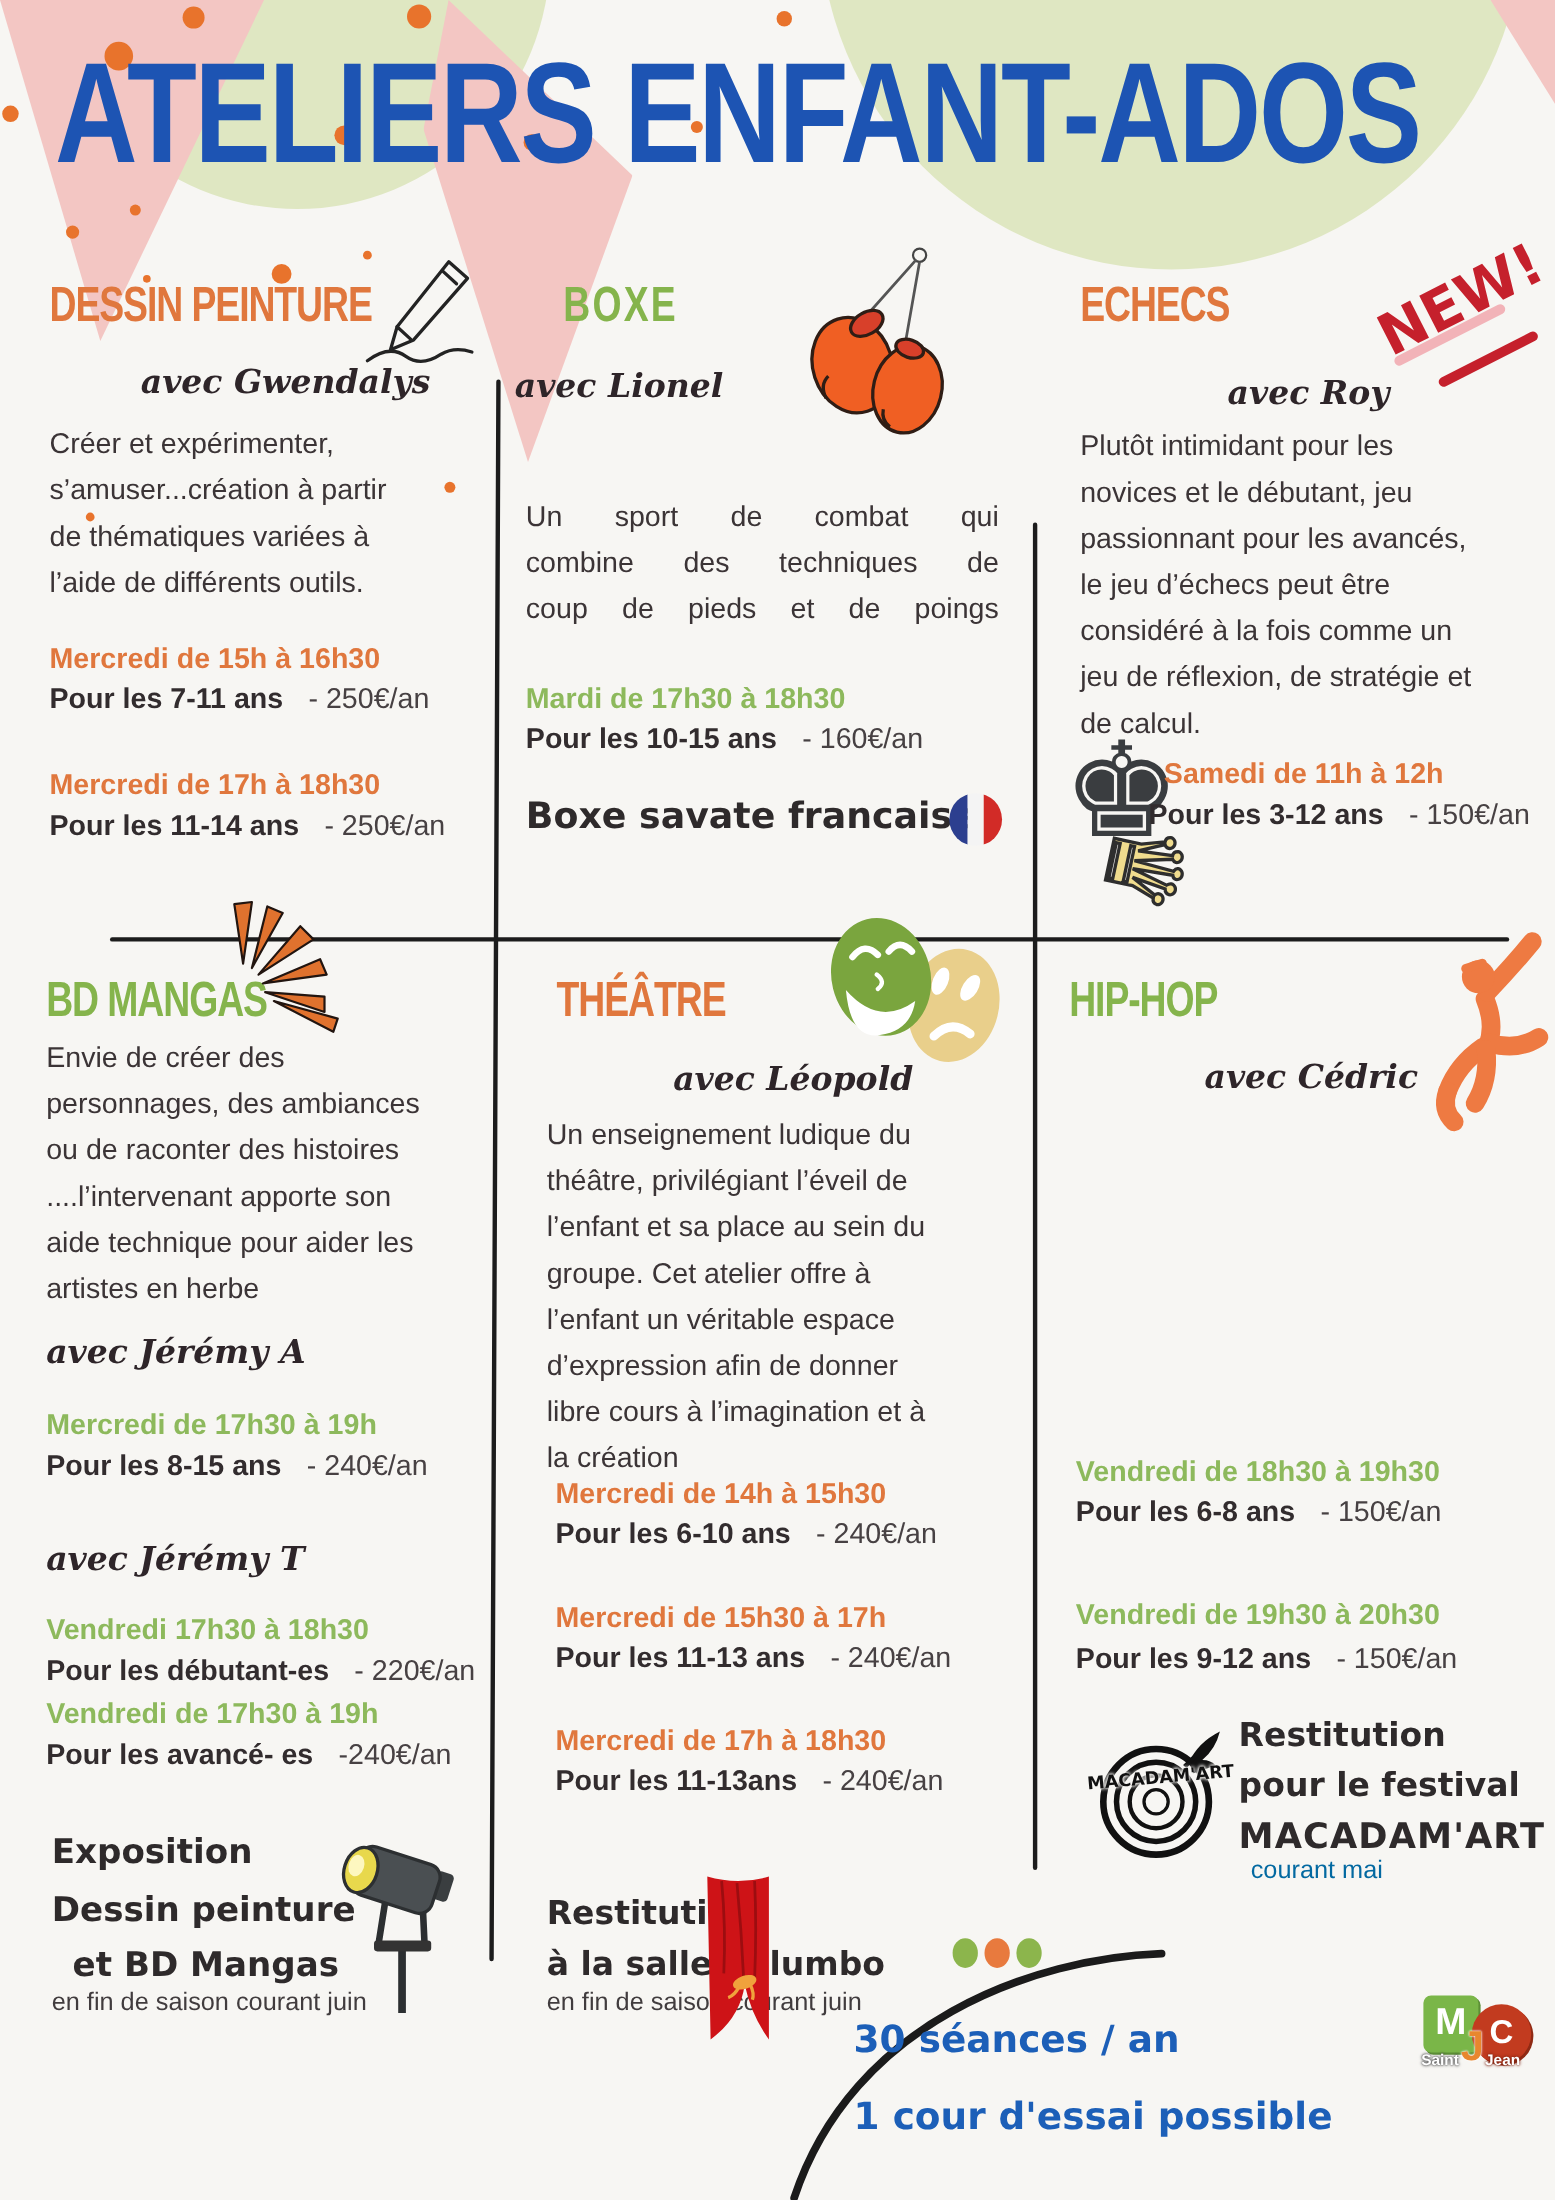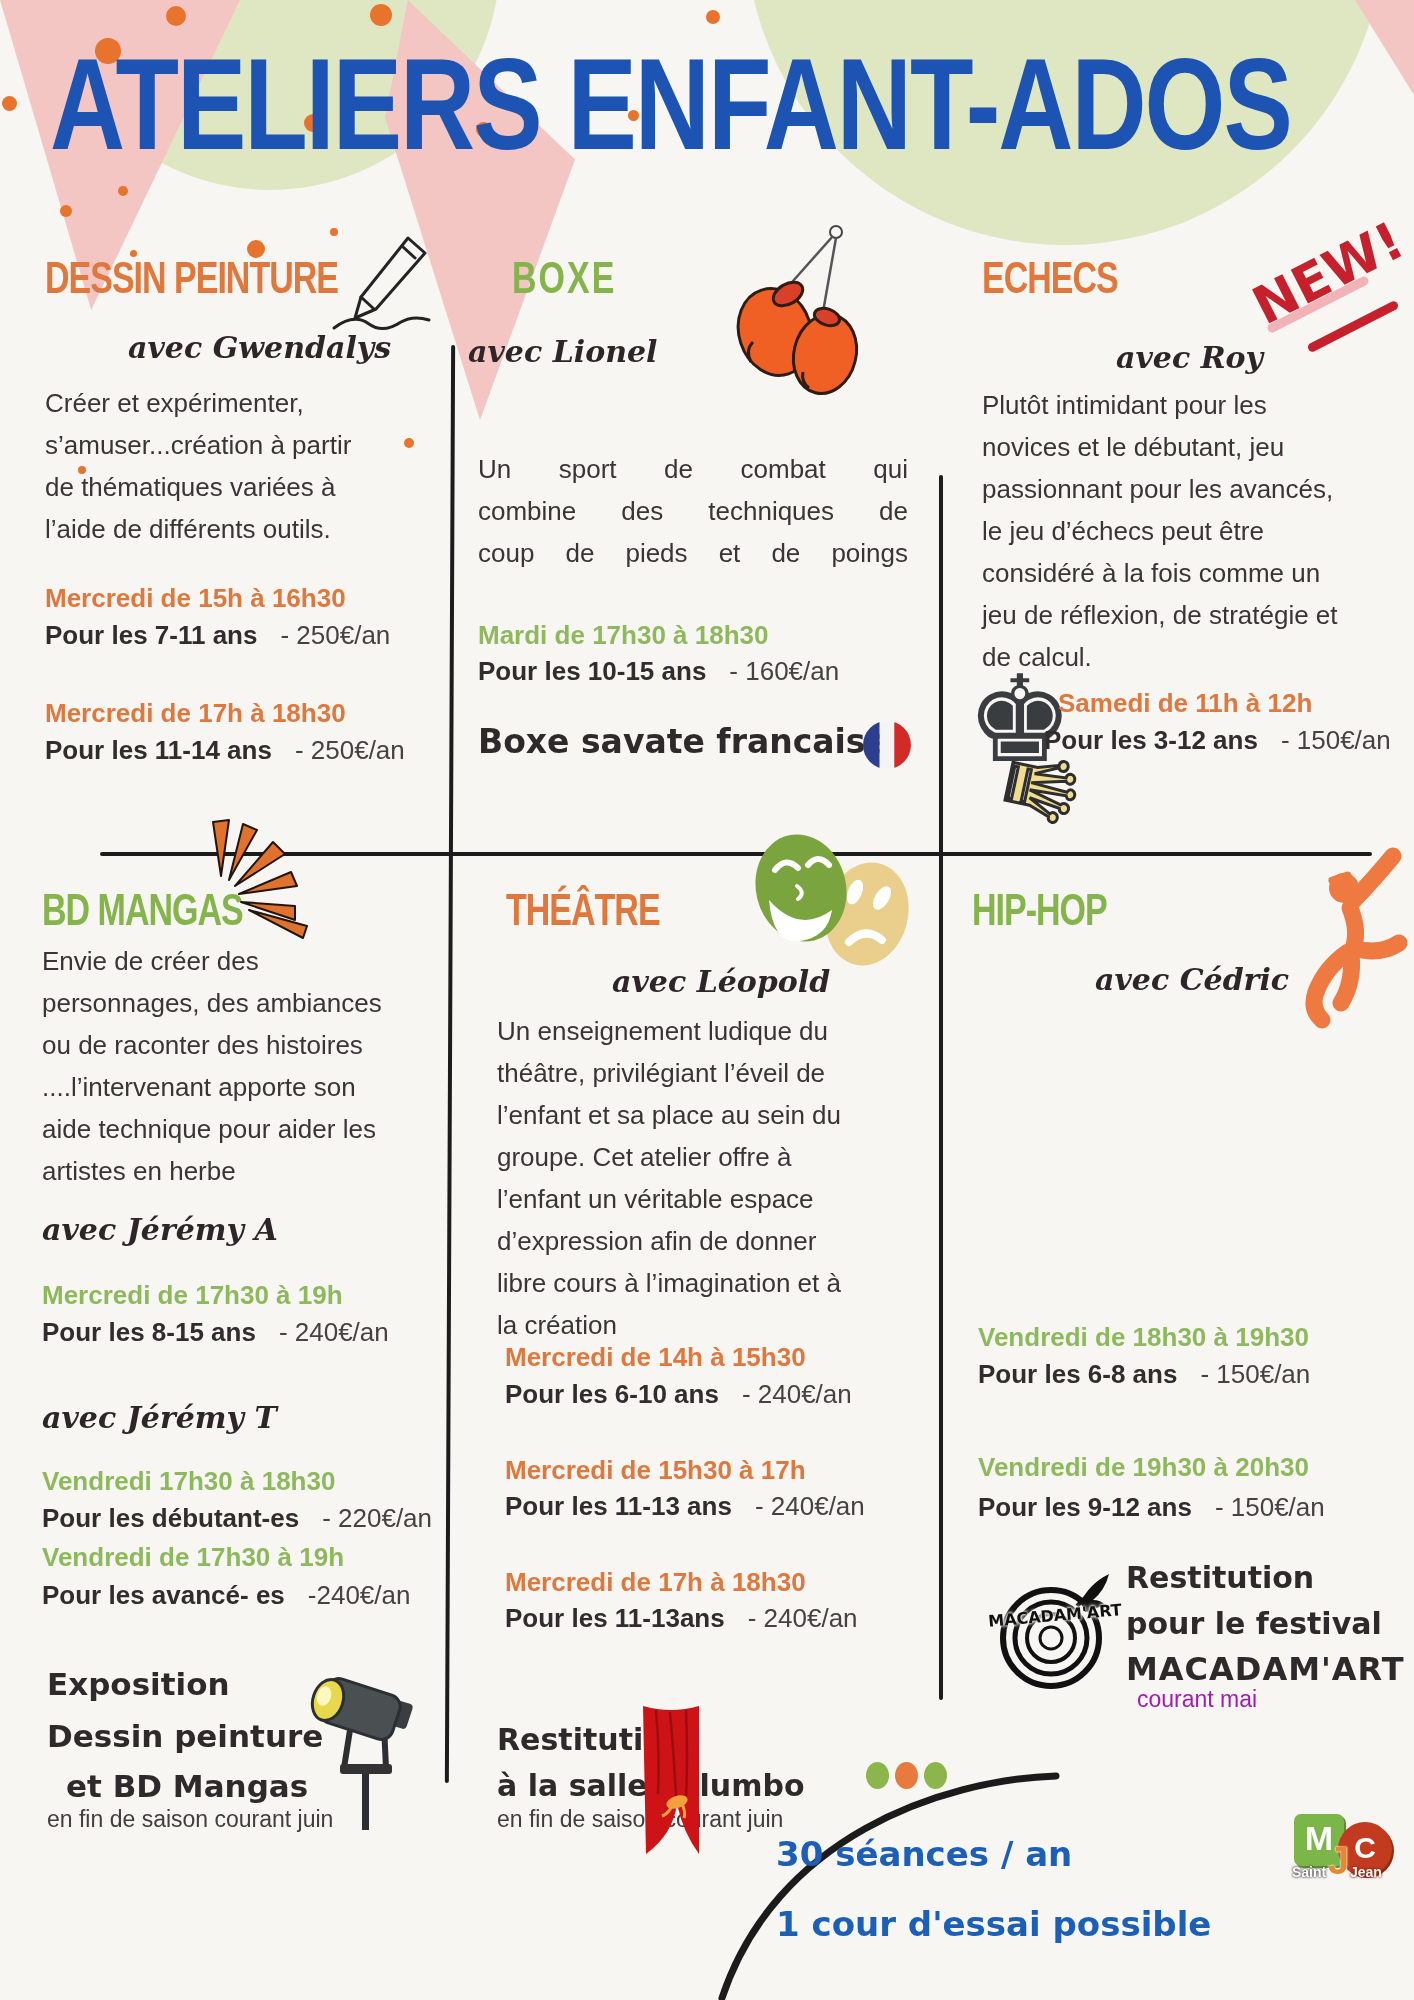--- a/index.html
+++ b/index.html
@@ -261,21 +261,21 @@
     <circle cx="58" cy="70" r="36" fill="none" stroke="#111" stroke-width="5"></circle>
     <circle cx="58" cy="70" r="24" fill="none" stroke="#111" stroke-width="4"></circle>
     <circle cx="58" cy="70" r="11" fill="none" stroke="#111" stroke-width="3"></circle>
     <path d="M88 34 q8 -18 28 -28 q-4 16 -16 26 q8 0 12 5 l-20 7 z" fill="#111"></path>
     <path d="M84 38 L98 24" stroke="#111" stroke-width="4"></path>
   </svg>
   <div class="macatext">MACADAM'ART</div>
   <div class="fun" style="left:1126px;top:1560px;font-size:30px;">Restitution</div>
   <div class="fun" style="left:1126px;top:1606px;font-size:30px;">pour le festival</div>
   <div class="fun" style="left:1126px;top:1650px;font-size:32px;letter-spacing:1px;">MACADAM'ART</div>
-  <div class="note" style="left:1137px;top:1686px;color:#a21caf;">courant mai</div>
+  <div class="note" style="left:1137px;top:1686px;color:#0369a1;">courant mai</div>
 
   <div class="fun" style="left:47px;top:1666px;font-size:31px;">Exposition</div>
   <div class="fun" style="left:47px;top:1718px;font-size:31px;">Dessin peinture</div>
   <div class="fun" style="left:47px;top:1768px;font-size:31px;margin-left:19px;">et BD Mangas</div>
   <div class="note" style="left:47px;top:1806px;">en fin de saison courant juin</div>
   <svg class="abs" style="left:298px;top:1672px;" width="120" height="162" viewBox="0 0 120 162">
     <rect x="64" y="98" width="7" height="60" fill="#2c2f31"></rect>
     <path d="M52 58 L46 96 M86 54 L88 96" stroke="#2c2f31" stroke-width="6" fill="none"></path>
     <rect x="42" y="92" width="52" height="10" rx="3" fill="#333"></rect>
     <rect x="96" y="30" width="16" height="26" rx="4" fill="#3a3e40" transform="rotate(18 104 43)"></rect>

